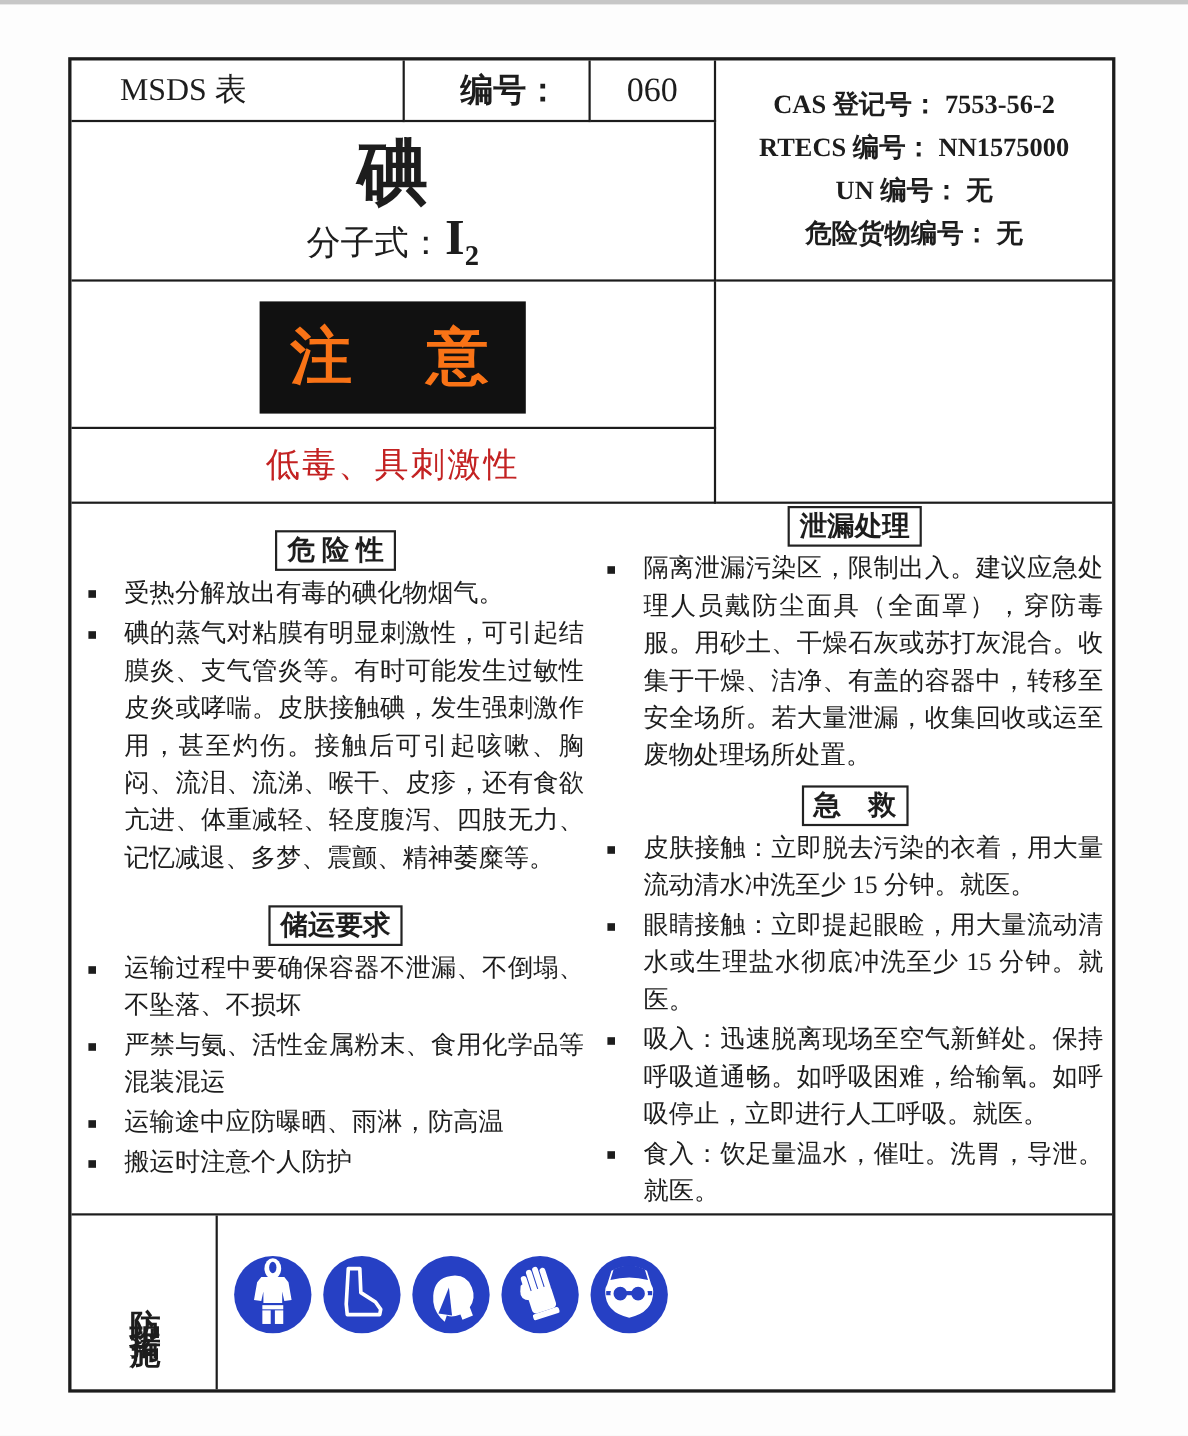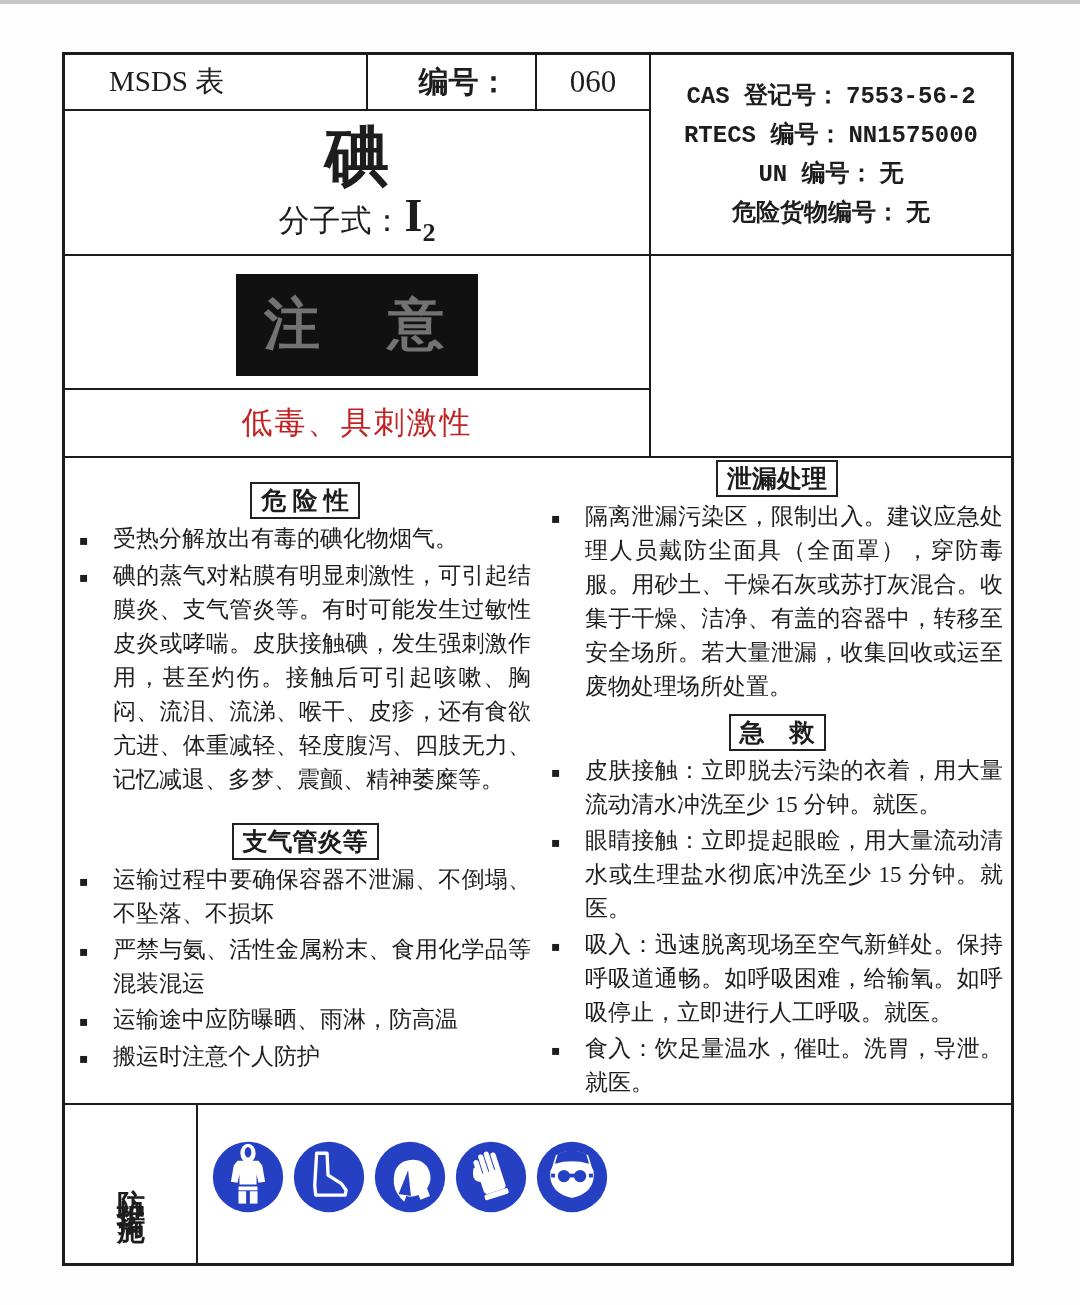--- a/index.html
+++ b/index.html
@@ -21,34 +21,34 @@
   }
   .cell{position:absolute;overflow:hidden;}
   .br{border-right:2px solid var(--line);}
   .bb{border-bottom:2px solid var(--line);}
 
   
   .c-msds{left:0;top:0;width:303px;height:56px;display:flex;align-items:center;padding-left:44px;font-size:29px;}
   .c-no-label{left:303px;top:0;width:169px;height:56px;display:flex;align-items:center;justify-content:center;font-size:30px;font-weight:bold;padding-left:24px;}
   .c-no-value{left:472px;top:0;width:114px;height:56px;display:flex;align-items:center;justify-content:center;font-size:31px;}
   .c-registry{left:586px;top:0;width:360px;height:201px;display:flex;flex-direction:column;justify-content:center;align-items:center;
-    font-family:Liberation Mono, monospace;font-weight:bold;font-size:24px;line-height:39px;}
+    font-family:Liberation Serif, serif;font-weight:bold;font-size:24px;line-height:39px;}
   .reg-row{white-space:nowrap;}
   .reg-row .v{margin-left:6px;}
 
   
   .c-name{left:0;top:56px;width:586px;height:145px;display:flex;flex-direction:column;align-items:center;}
   .chem-name{font-size:64px;font-weight:bold;line-height:1;margin-top:14px;}
   .formula-row{margin-top:auto;margin-bottom:10px;font-size:31px;display:flex;align-items:baseline;}
   .formula-sym{font-size:46px;margin-left:2px;font-weight:700;}
   .formula-sym sub{font-size:26px;}
 
   
   .c-warning{left:0;top:201px;width:586px;height:134px;display:flex;justify-content:center;}
-  .warn-box{margin-top:18px;width:242px;height:102px;background:var(--warn-bg);color:#737373;
+  .warn-box{margin-top:18px;width:242px;height:102px;background:var(--warn-bg);color:#f97316;
     display:flex;align-items:center;justify-content:center;font-family:"Liberation Sans","DejaVu Sans",sans-serif;
     font-weight:bold;font-size:56px;letter-spacing:6px;}
   .c-rightempty{left:586px;top:201px;width:360px;height:202px;}
   .c-redtext{left:0;top:335px;width:586px;height:68px;display:flex;align-items:center;justify-content:center;
     color:var(--accent-red);font-size:31px;font-weight:normal;letter-spacing:2px;}
 
   
   .c-body{left:0;top:403px;width:946px;height:647px;}
   .col{position:absolute;font-size:23px;line-height:34px;}
   .col-l{left:14px;top:24px;width:452px;}
@@ -130,21 +130,21 @@
           <li>
               <span class="blt">▪</span>
               <span class="btx">受热分解放出有毒的碘化物烟气。</span>
             </li>
           <li>
               <span class="blt">▪</span>
               <span class="btx">碘的蒸气对粘膜有明显刺激性，可引起结膜炎、支气管炎等。有时可能发生过敏性皮炎或哮喘。皮肤接触碘，发生强刺激作用，甚至灼伤。接触后可引起咳嗽、胸闷、流泪、流涕、喉干、皮疹，还有食欲亢进、体重减轻、轻度腹泻、四肢无力、记忆减退、多梦、震颤、精神萎糜等。</span>
             </li>
         </ul>
 
-        <div class="sec-title gap-lg"><span>支气管炎等</span></div>
+        <div class="sec-title gap-lg"><span>储运要求</span></div>
         <ul class="blist">
           <li>
               <span class="blt">▪</span>
               <span class="btx">运输过程中要确保容器不泄漏、不倒塌、不坠落、不损坏</span>
             </li>
           <li>
               <span class="blt">▪</span>
               <span class="btx">严禁与氨、活性金属粉末、食用化学品等混装混运</span>
             </li>
           <li>

